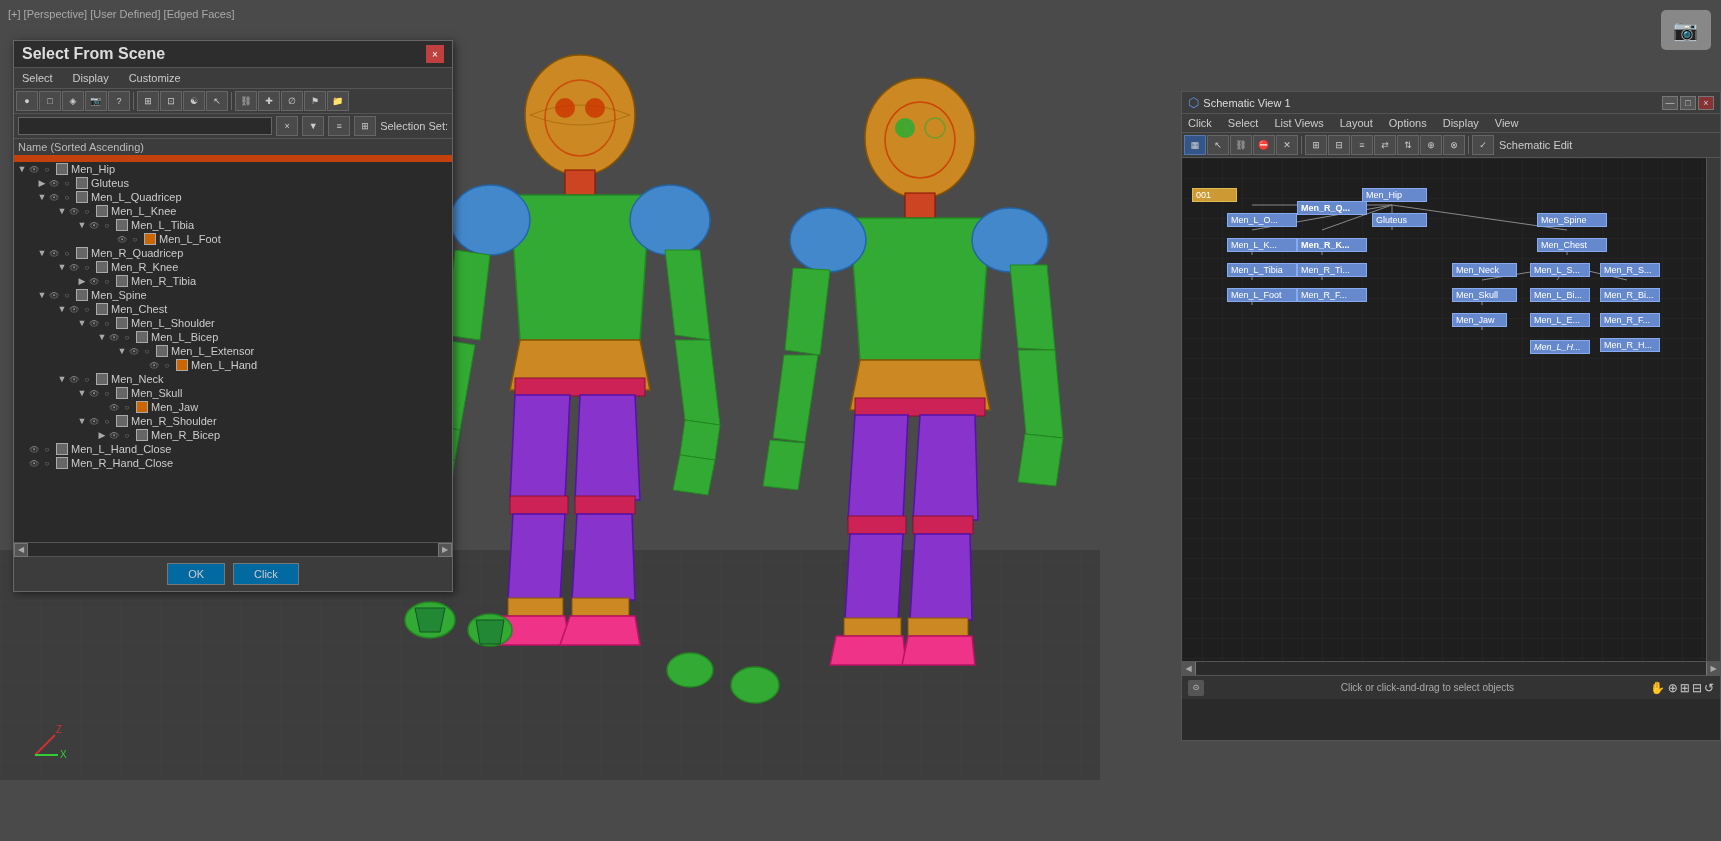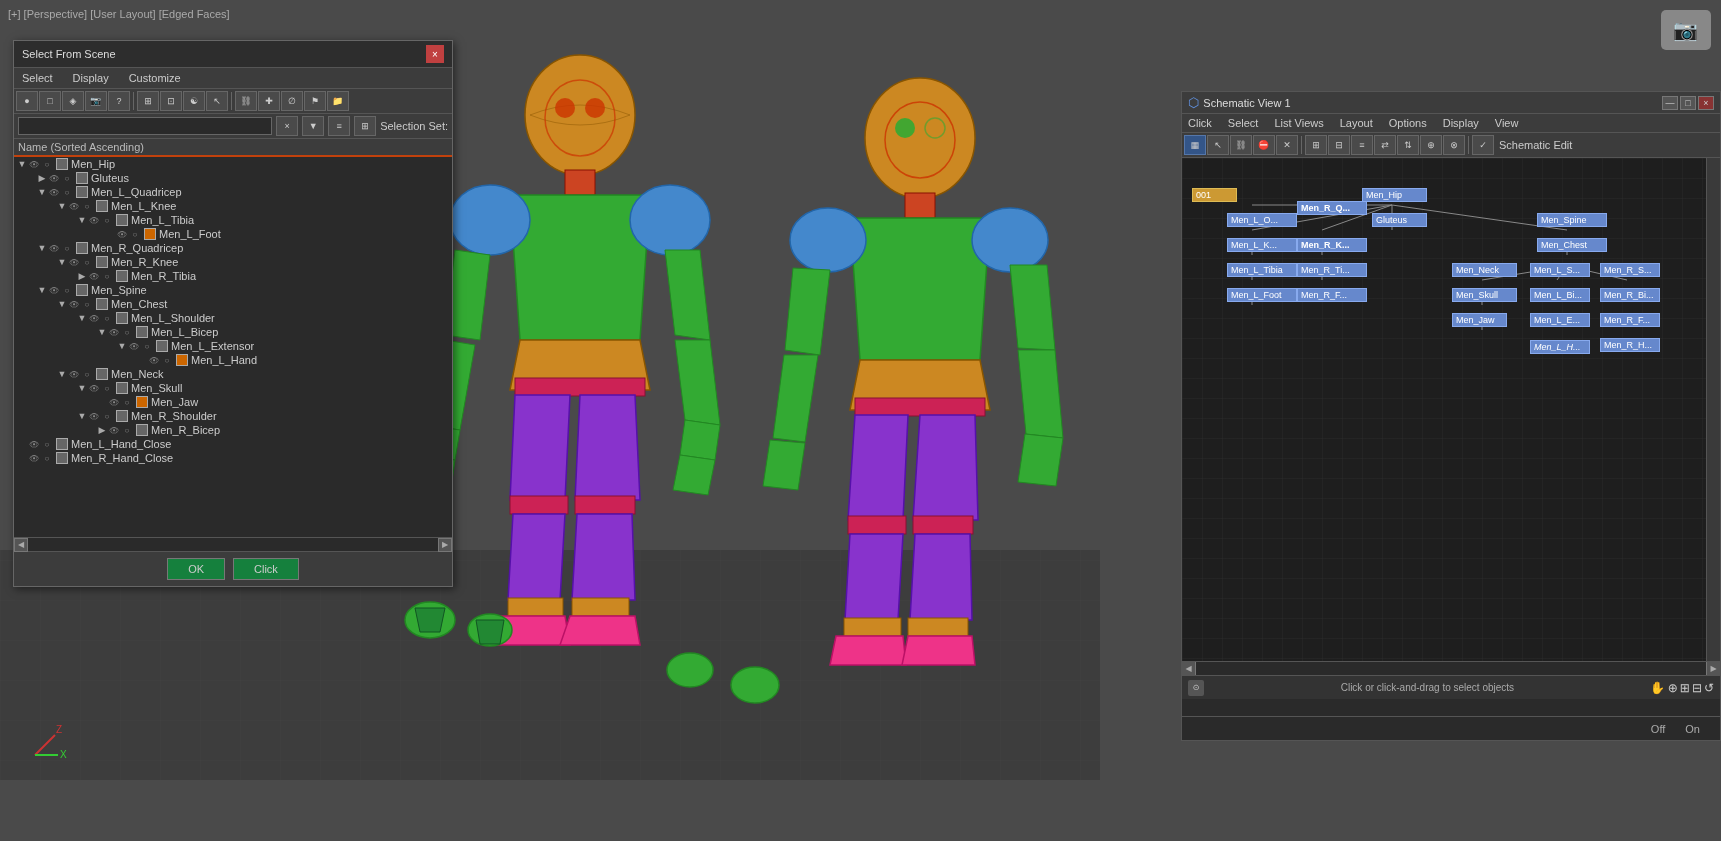--- a/index.html
+++ b/index.html
@@ -74,22 +74,22 @@
       background: #2d2d2d;
       padding: 4px 8px;
       display: flex;
       align-items: center;
       justify-content: space-between;
       border-bottom: 1px solid #555;
     }
 
     .dialog-title {
       color: #ddd;
-      font-size: 11px;
-      font-weight: normal;
+      font-size: 16px;
+      font-weight: bold;
     }
 
     .dialog-close-btn {
       background: #c04040;
       color: white;
       border: none;
       width: 18px;
       height: 18px;
       font-size: 10px;
       cursor: pointer;
@@ -181,21 +181,21 @@
     .tree-container::-webkit-scrollbar-track {
       background: #3a3a3a;
     }
 
     .tree-container::-webkit-scrollbar-thumb {
       background: #5a5a5a;
     }
 
     .tree-header {
       background: #3c3c3c;
-      border-bottom: 2px solid #c2410c;
+      border-bottom: 7px solid #c2410c;
       padding: 2px 4px;
       font-size: 11px;
       color: #bbb;
     }
 
     .tree-item {
       display: flex;
       align-items: center;
       padding: 1px 2px;
       cursor: pointer;
@@ -279,21 +279,21 @@
     .dialog-footer {
       display: flex;
       justify-content: center;
       gap: 8px;
       padding: 6px;
       background: #3c3c3c;
       border-top: 1px solid #555;
     }
 
     .dialog-btn {
-      background: #15803d;
+      background: #0369a1;
       border: 1px solid #777;
       color: #ccc;
       padding: 4px 20px;
       font-size: 11px;
       cursor: pointer;
     }
 
     
     .schematic-panel {
       position: absolute;
@@ -497,21 +497,21 @@
       position: absolute;
       top: 0; left: 0;
       width: 1100px;
       height: 780px;
     }
   </style>
 </head>
 <body>
 
 <div class="viewport">
-  <span class="viewport-label">[+] [Perspective] [User Layout] [Edged Faces]</span>
+  <span class="viewport-label">[+] [Perspective] [User Defined] [Edged Faces]</span>
 
   <svg class="char-svg" viewBox="0 0 1100 780" xmlns="http://www.w3.org/2000/svg">
 
     <defs>
       <pattern id="grid" width="40" height="40" patternUnits="userSpaceOnUse">
         <path d="M 40 0 L 0 0 0 40" fill="none" stroke="#555" stroke-width="0.5"></path>
       </pattern>
     </defs>
     <rect x="0" y="550" width="1100" height="230" fill="#3d3d3d"></rect>
     <rect x="0" y="550" width="1100" height="230" fill="url(#grid)" opacity="0.4"></rect>
@@ -1022,17 +1022,13 @@
     <span class="status-text">Click or click-and-drag to select objects</span>
     <div class="status-icons-right">
       <span style="font-size:12px;">✋</span>
       <span style="font-size:12px;">⊕</span>
       <span style="font-size:12px;">⊞</span>
       <span style="font-size:12px;">⊟</span>
       <span style="font-size:12px;">↺</span>
     </div>
   </div>
 
-  <div class="onoff-bar">
-    <span>Off</span>
-    <span>On</span>
-  </div>
 </div>
 
 </body></html>

